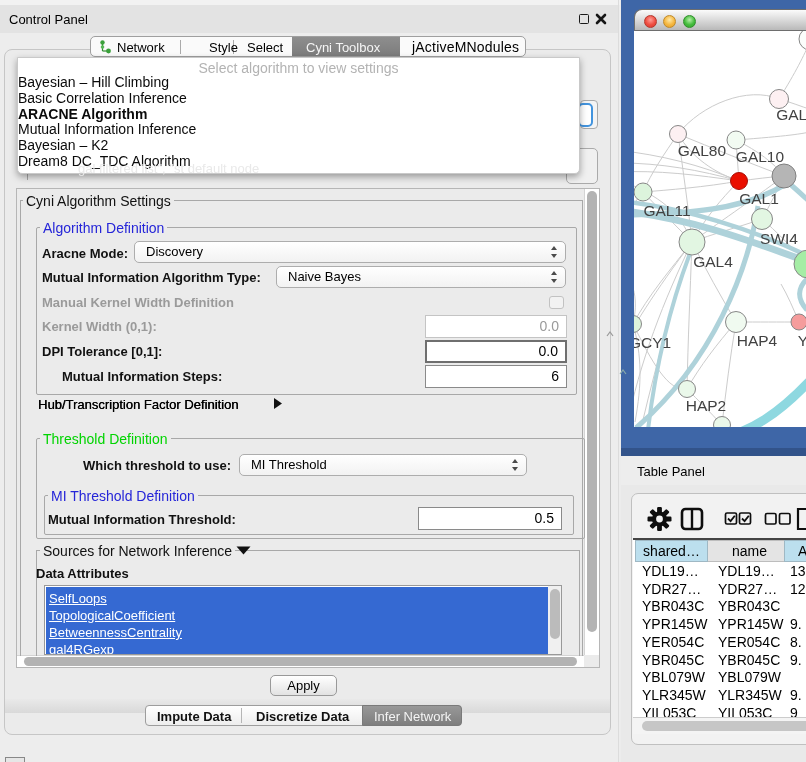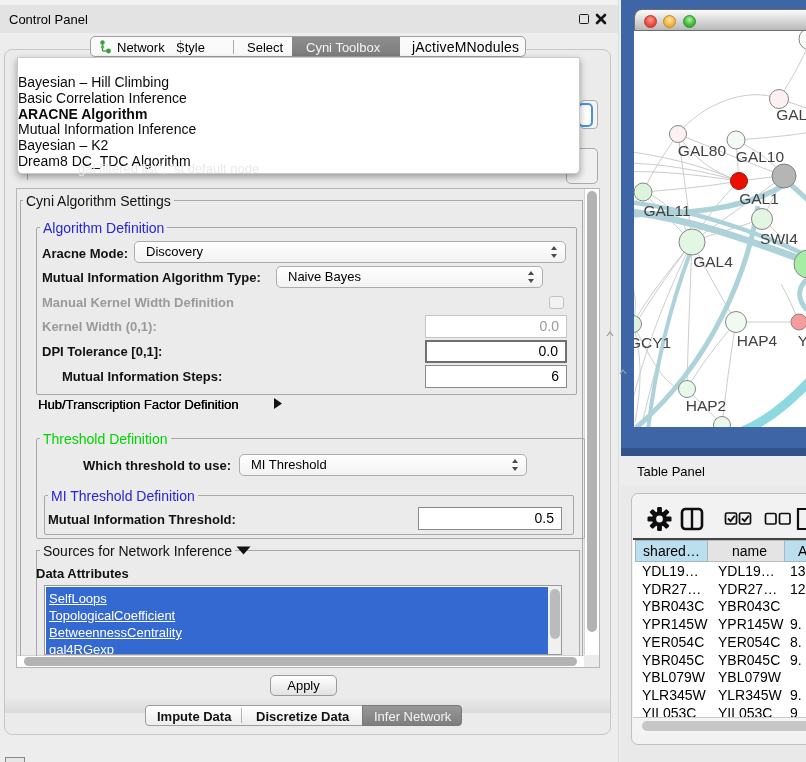--- a/index.html
+++ b/index.html
@@ -37,21 +37,21 @@
   <div class="abs" style="left:180px;top:40px;width:1px;height:14px;background:#aaa;"></div>
   <div class="abs" style="left:233px;top:40px;width:1px;height:14px;background:#aaa;"></div>
   <svg class="abs" style="left:99px;top:40px;" width="13" height="14" viewBox="0 0 13 14">
     <line x1="3.5" y1="3" x2="3.5" y2="11" stroke="#2e8b2e" stroke-width="1.2"></line>
     <line x1="3.5" y1="11" x2="9" y2="11" stroke="#2e8b2e" stroke-width="1.2"></line>
     <circle cx="3.5" cy="2.5" r="2.2" fill="#3aa03a"></circle>
     <circle cx="3.5" cy="7" r="1.8" fill="#55b855"></circle>
     <circle cx="9.5" cy="11" r="2.4" fill="#3aa03a"></circle>
   </svg>
   <div class="abs lbl" style="left:117px;top:40px;">Network</div>
-  <div class="abs lbl" style="left:176px;top:40px;">Style</div>
+  <div class="abs lbl" style="left:209px;top:40px;">Style</div>
   <div class="abs lbl" style="left:247px;top:40px;">Select</div>
   <div class="abs lbl" style="left:306px;top:40px;color:#f5f5f5;">Cyni Toolbox</div>
   <div class="abs lbl" style="left:412px;top:39px;font-size:14px;letter-spacing:0.2px;">jActiveMNodules</div>
 
   <div class="abs" style="left:16px;top:188px;width:584px;height:480px;border:1px solid #b6b6b6;box-sizing:border-box;background:#ebebeb;"></div>
 
   <div class="abs" style="left:584px;top:189px;width:15px;height:466px;background:#ffffff;border-left:1px solid #d4d4d4;box-sizing:border-box;"></div>
   <div class="abs" style="left:587px;top:191px;width:10px;height:441px;background:#b3b3b3;border-radius:5px;"></div>
 
   <div class="abs" style="left:17px;top:655px;width:567px;height:12px;background:#ffffff;border-top:1px solid #d4d4d4;box-sizing:border-box;"></div>
@@ -65,21 +65,21 @@
 
   <div class="abs blbl" style="left:42px;top:246px;">Aracne Mode:</div>
   <div class="combo" style="left:134px;top:241px;width:432px;height:22px;">
     <span class="ctext">Discovery</span>
     <svg class="spin" viewBox="0 0 8 14">
         <path d="M4 1 L7 5 L1 5 Z" fill="#4a4a4a"></path>
         <path d="M4 13 L7 9 L1 9 Z" fill="#4a4a4a"></path>
       </svg>
   </div>
   <div class="abs blbl" style="left:42px;top:270px;">Mutual Information Algorithm Type:</div>
-  <div class="combo" style="left:276px;top:266px;width:267px;height:22px;padding-left:24px;">
+  <div class="combo" style="left:276px;top:266px;width:290px;height:22px;padding-left:24px;">
     <span class="ctext">Naive Bayes</span>
     <svg class="spin" viewBox="0 0 8 14">
         <path d="M4 1 L7 5 L1 5 Z" fill="#4a4a4a"></path>
         <path d="M4 13 L7 9 L1 9 Z" fill="#4a4a4a"></path>
       </svg>
   </div>
   <div class="abs blbl gray" style="left:42px;top:295px;">Manual Kernel Width Definition</div>
   <div class="abs" style="left:549px;top:296px;width:13px;height:11px;background:#f2f2f2;border:1px solid #c2c2c2;border-radius:3px;"></div>
   <div class="abs blbl gray" style="left:42px;top:319px;">Kernel Width (0,1):</div>
   <div class="field" style="left:425px;top:315px;width:142px;height:23px;border:1px solid #c4c4c4;color:#9a9a9a;line-height:21px;">0.0</div>
@@ -295,20 +295,21 @@
   <div class="abs" style="left:633px;top:717px;width:173px;height:16px;background:#f4f4f4;border-top:1px solid #ccc;"></div>
   <div class="abs" style="left:642px;top:721px;width:170px;height:10px;background:#c6c6c6;border-radius:5px;"></div>
 
   <div class="abs" style="left:27px;top:166px;width:14px;height:1px;background:#a8a8a8;"></div>
   <div class="abs" style="left:27px;top:166px;width:1px;height:14px;background:#a8a8a8;"></div>
 
   <div class="abs" style="left:580px;top:100px;width:16px;height:27px;border:1px solid #aaa;border-radius:4px;background:#f4f4f4;"></div>
   <div class="abs" style="left:578px;top:103px;width:11px;height:20px;border:2.5px solid #4394de;border-radius:5px;background:#fff;"></div>
   <div class="abs" style="left:566px;top:148px;width:30px;height:34px;border:1px solid #aaa;border-radius:5px;background:#f0f0f0;"></div>
   <div class="abs" style="left:17px;top:57px;width:563px;height:117px;background:#ffffff;border:1px solid #c9c9c9;border-radius:0 0 5px 5px;box-sizing:border-box;box-shadow:0 3px 7px rgba(0,0,0,0.35);"></div>
+  <div class="abs" style="left:17px;top:57px;width:563px;text-align:center;font-size:14px;color:#b3b3b3;padding-top:3px;">Select algorithm to view settings</div>
   <div class="abs" style="left:18px;top:75px;font-size:14px;color:#0a0a0a;line-height:15.8px;">
     Bayesian – Hill Climbing<br>
     Basic Correlation Inference<br>
     <b>ARACNE Algorithm</b><br>
     Mutual Information Inference<br>
     Bayesian – K2<br>
     Dream8 DC_TDC Algorithm
   </div>
   <div class="abs" style="left:78px;top:161px;font-size:13px;color:#e9e9e9;">gal filtered list", "st default node</div>
 

